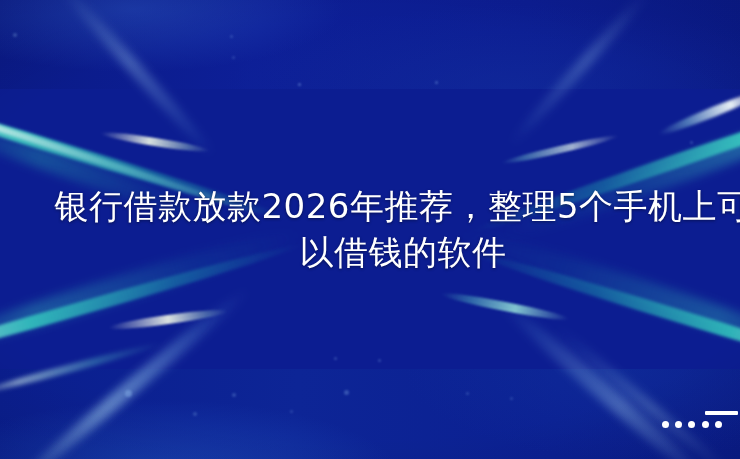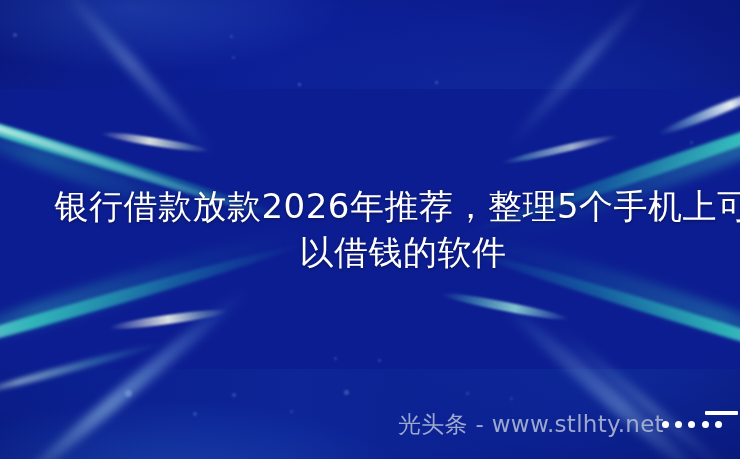--- a/index.html
+++ b/index.html
@@ -474,21 +474,20 @@
   <div class="spark" style="left:193px; top:412px; width:4px;  height:4px; opacity:.28;"></div>
   <div class="spark" style="left:290px; top:410px; width:3px;  height:3px; opacity:.25;"></div>
   <div class="spark" style="left:466px; top:392px; width:3px;  height:3px; opacity:.28;"></div>
   <div class="spark" style="left:510px; top:397px; width:3px;  height:3px; opacity:.25;"></div>
   <div class="spark" style="left:690px; top:141px; width:3px;  height:3px; opacity:.30;"></div>
 
   <div class="vignette"></div>
 
   <div id="headline">银行借款放款2026年推荐，整理5个手机上可以借钱的软件</div>
 
-  <div id="watermark">光头条 - www.stlhty.net</div>
 
   <div id="wm-graphic">
     <div class="wm-bar"></div>
     <div class="wm-dot d0"></div>
     <div class="wm-dot d1"></div>
     <div class="wm-dot d2"></div>
     <div class="wm-dot d3"></div>
     <div class="wm-dot d4"></div>
   </div>
 

